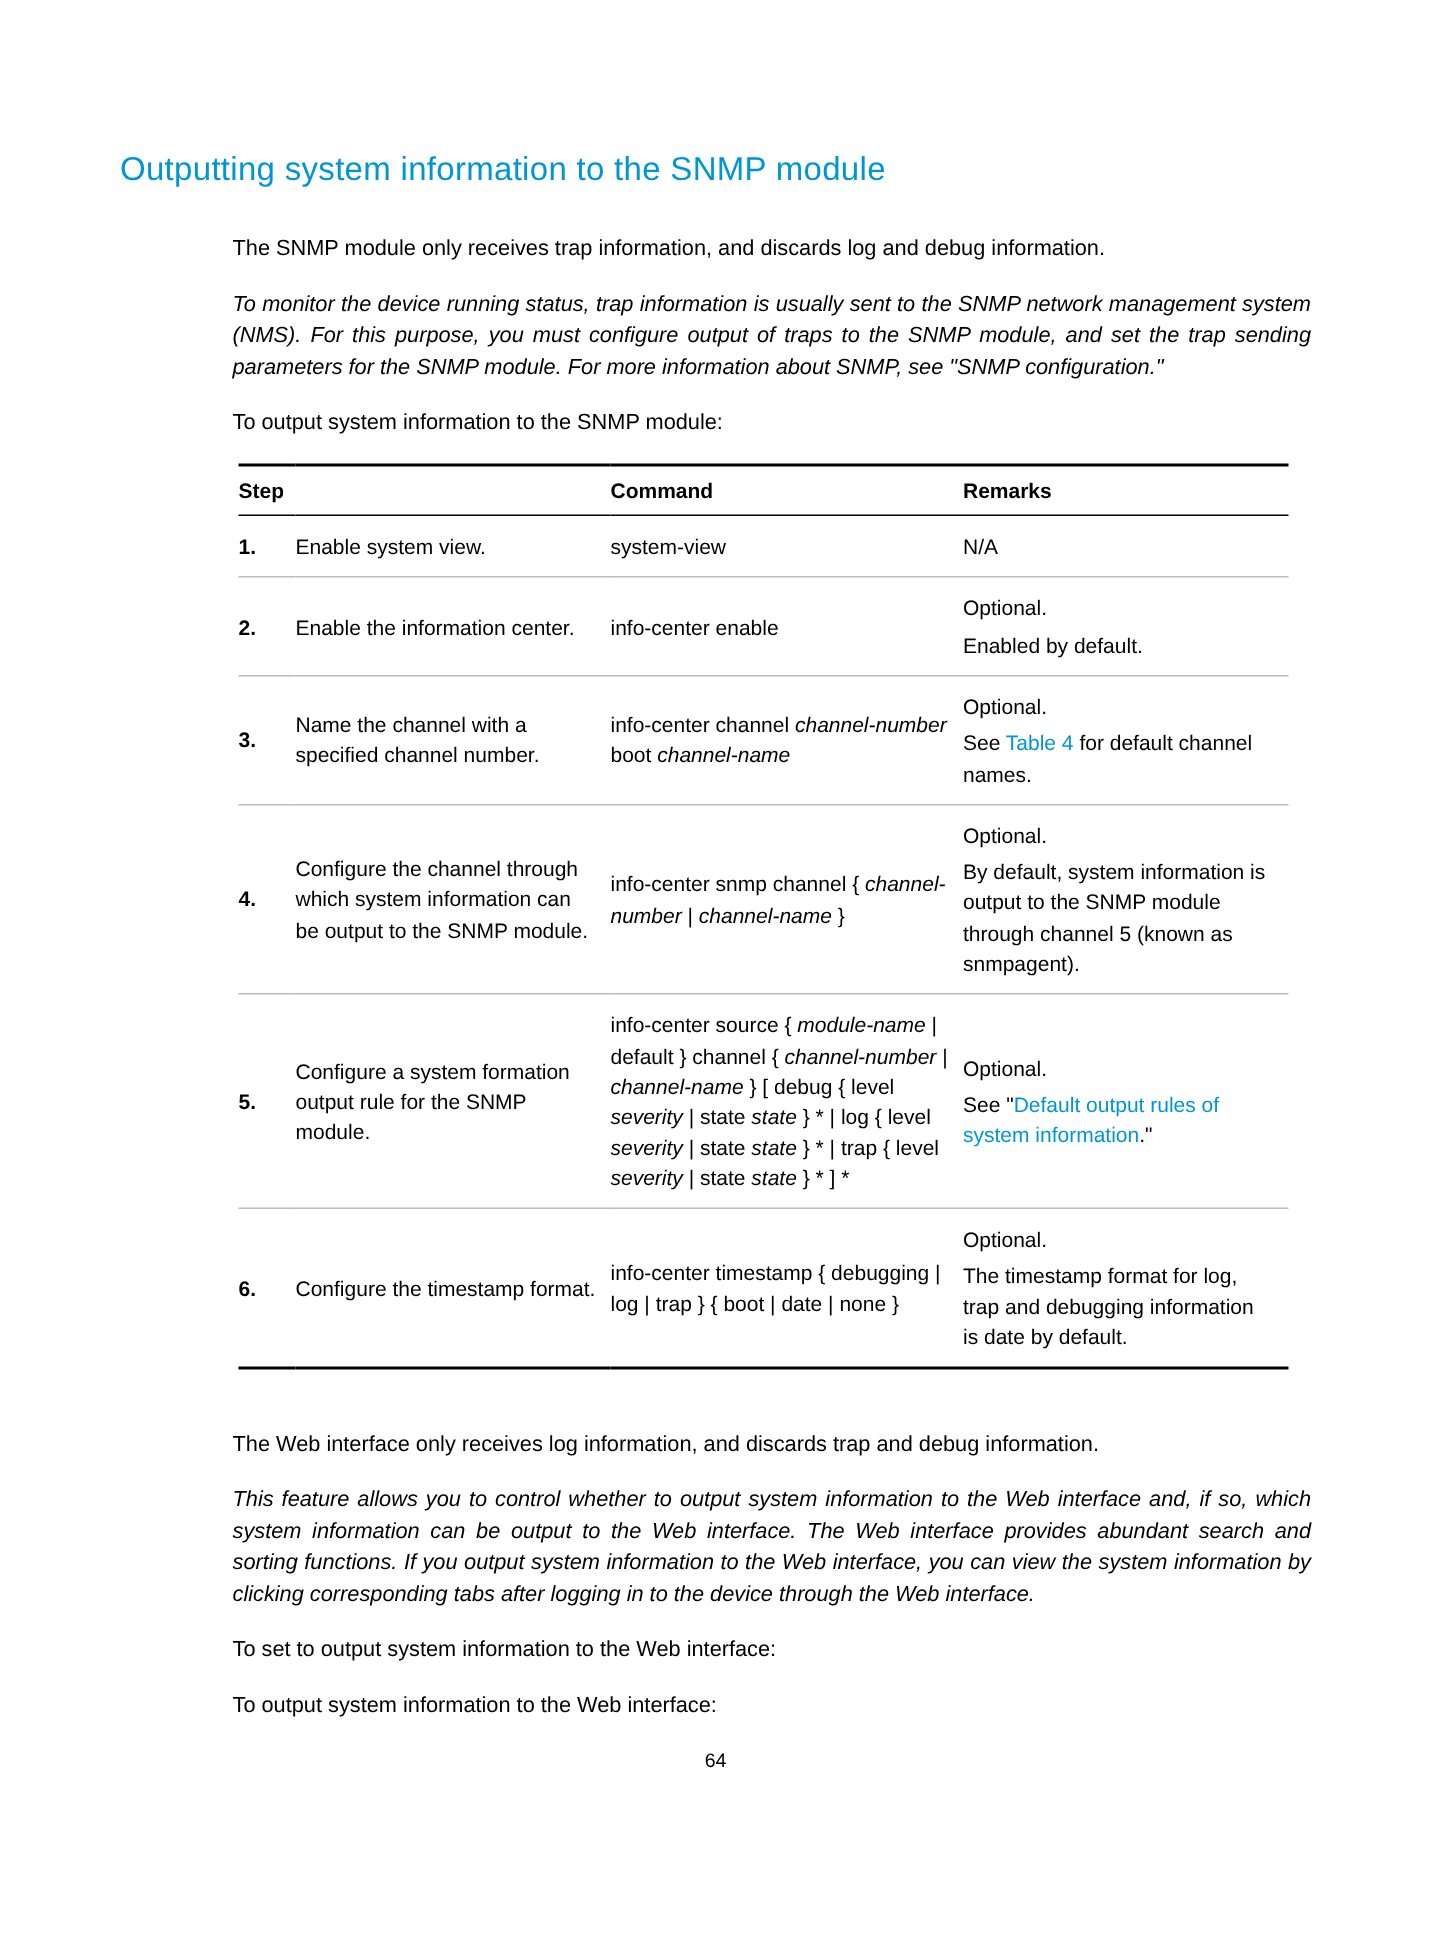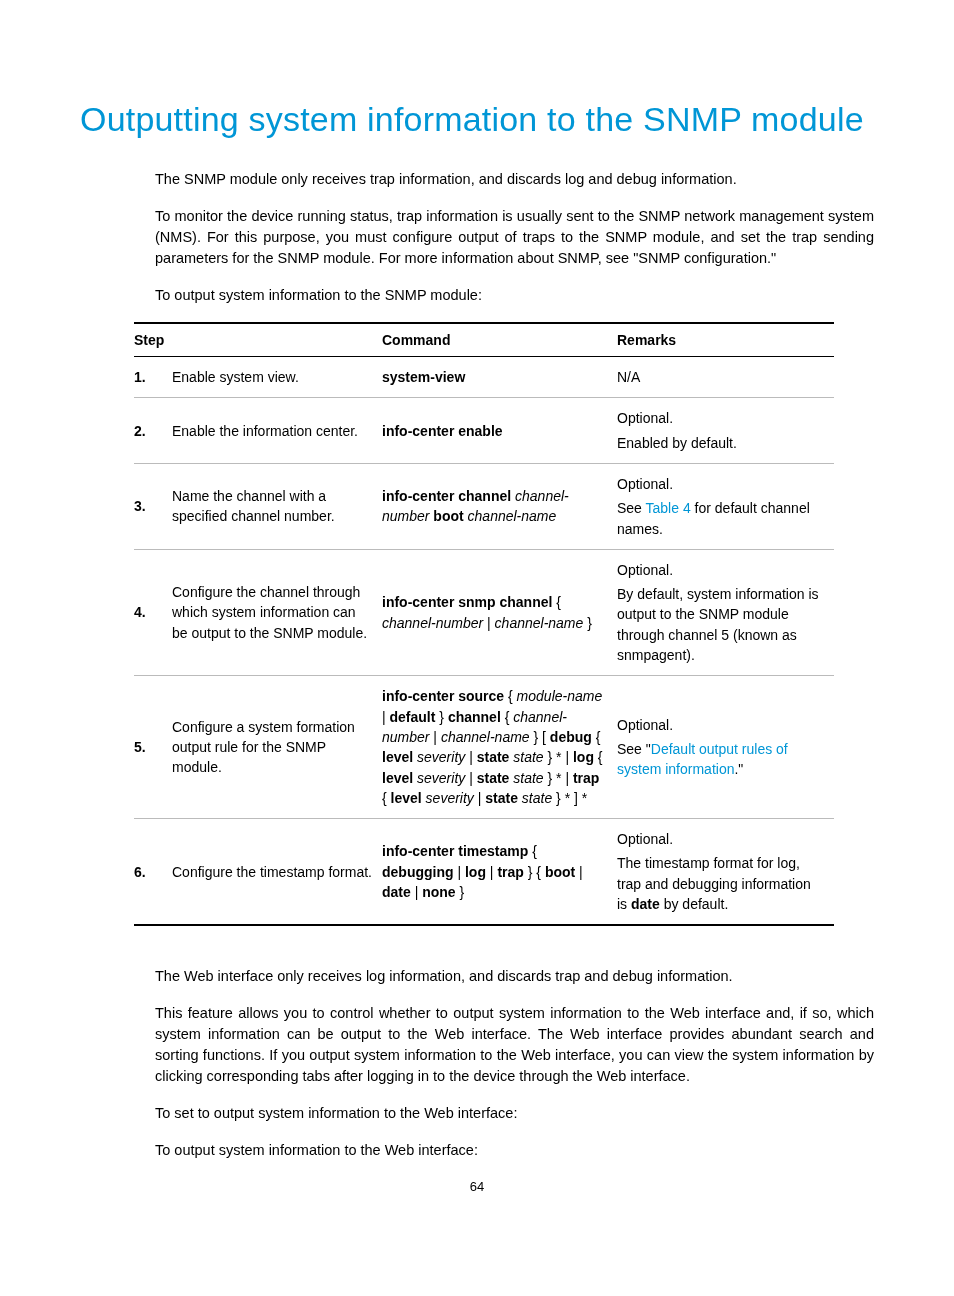--- a/index.html
+++ b/index.html
@@ -9,40 +9,40 @@
     font-family: "Futura", "Century Gothic", "Trebuchet MS", Arial, sans-serif;
     color: #000;
     width: 954px;
   }
   .page {
     padding: 100px 80px 60px 80px;
     box-sizing: border-box;
   }
   h1.section-title {
     font-weight: 300;
-    font-size: 34px;
+    font-size: 22px;
     color: #0096d6;
     margin: 0 0 30px 0;
     letter-spacing: 0.2px;
   }
   .body-text {
     font-size: 14.5px;
     line-height: 1.45;
     margin: 0 0 16px 0;
     color: #000000;
   }
   .indent {
     margin-left: 75px;
     margin-right: 0;
   }
-  .justify { text-align: justify; }
+  .justify { text-align: justify; font-style: italic; }
   table.steps {
     border-collapse: collapse;
     width: 700px;
-    margin-left: 54px;
+    margin-left: 79px;
     margin-top: 8px;
     margin-bottom: 40px;
     font-size: 14px;
   }
   table.steps thead th {
     text-align: left;
     font-weight: bold;
     font-size: 14px;
     padding: 8px 6px 8px 0;
     border-top: 2px solid #000;
@@ -52,21 +52,21 @@
     padding: 10px 10px 10px 0;
     vertical-align: middle;
     border-bottom: 1px solid #bbb;
     line-height: 1.45;
   }
   table.steps tbody tr:last-child td { border-bottom: 2px solid #000; }
   td.num { width: 28px; font-weight: bold; vertical-align: middle; }
   td.step { width: 200px; }
   td.cmd  { width: 225px; }
   td.rem  { }
-  .bold { font-weight: bold; }
+  .bold { font-weight: normal; }
   .ital { font-style: italic; }
   a.xref { color: #0096d6; text-decoration: none; }
   .pagenum {
     text-align: center;
     font-size: 13px;
     margin-top: 18px;
   }
   .rem-line { display:block; margin-bottom:4px; }
   .rem-line:last-child { margin-bottom:0; }
 </style>

